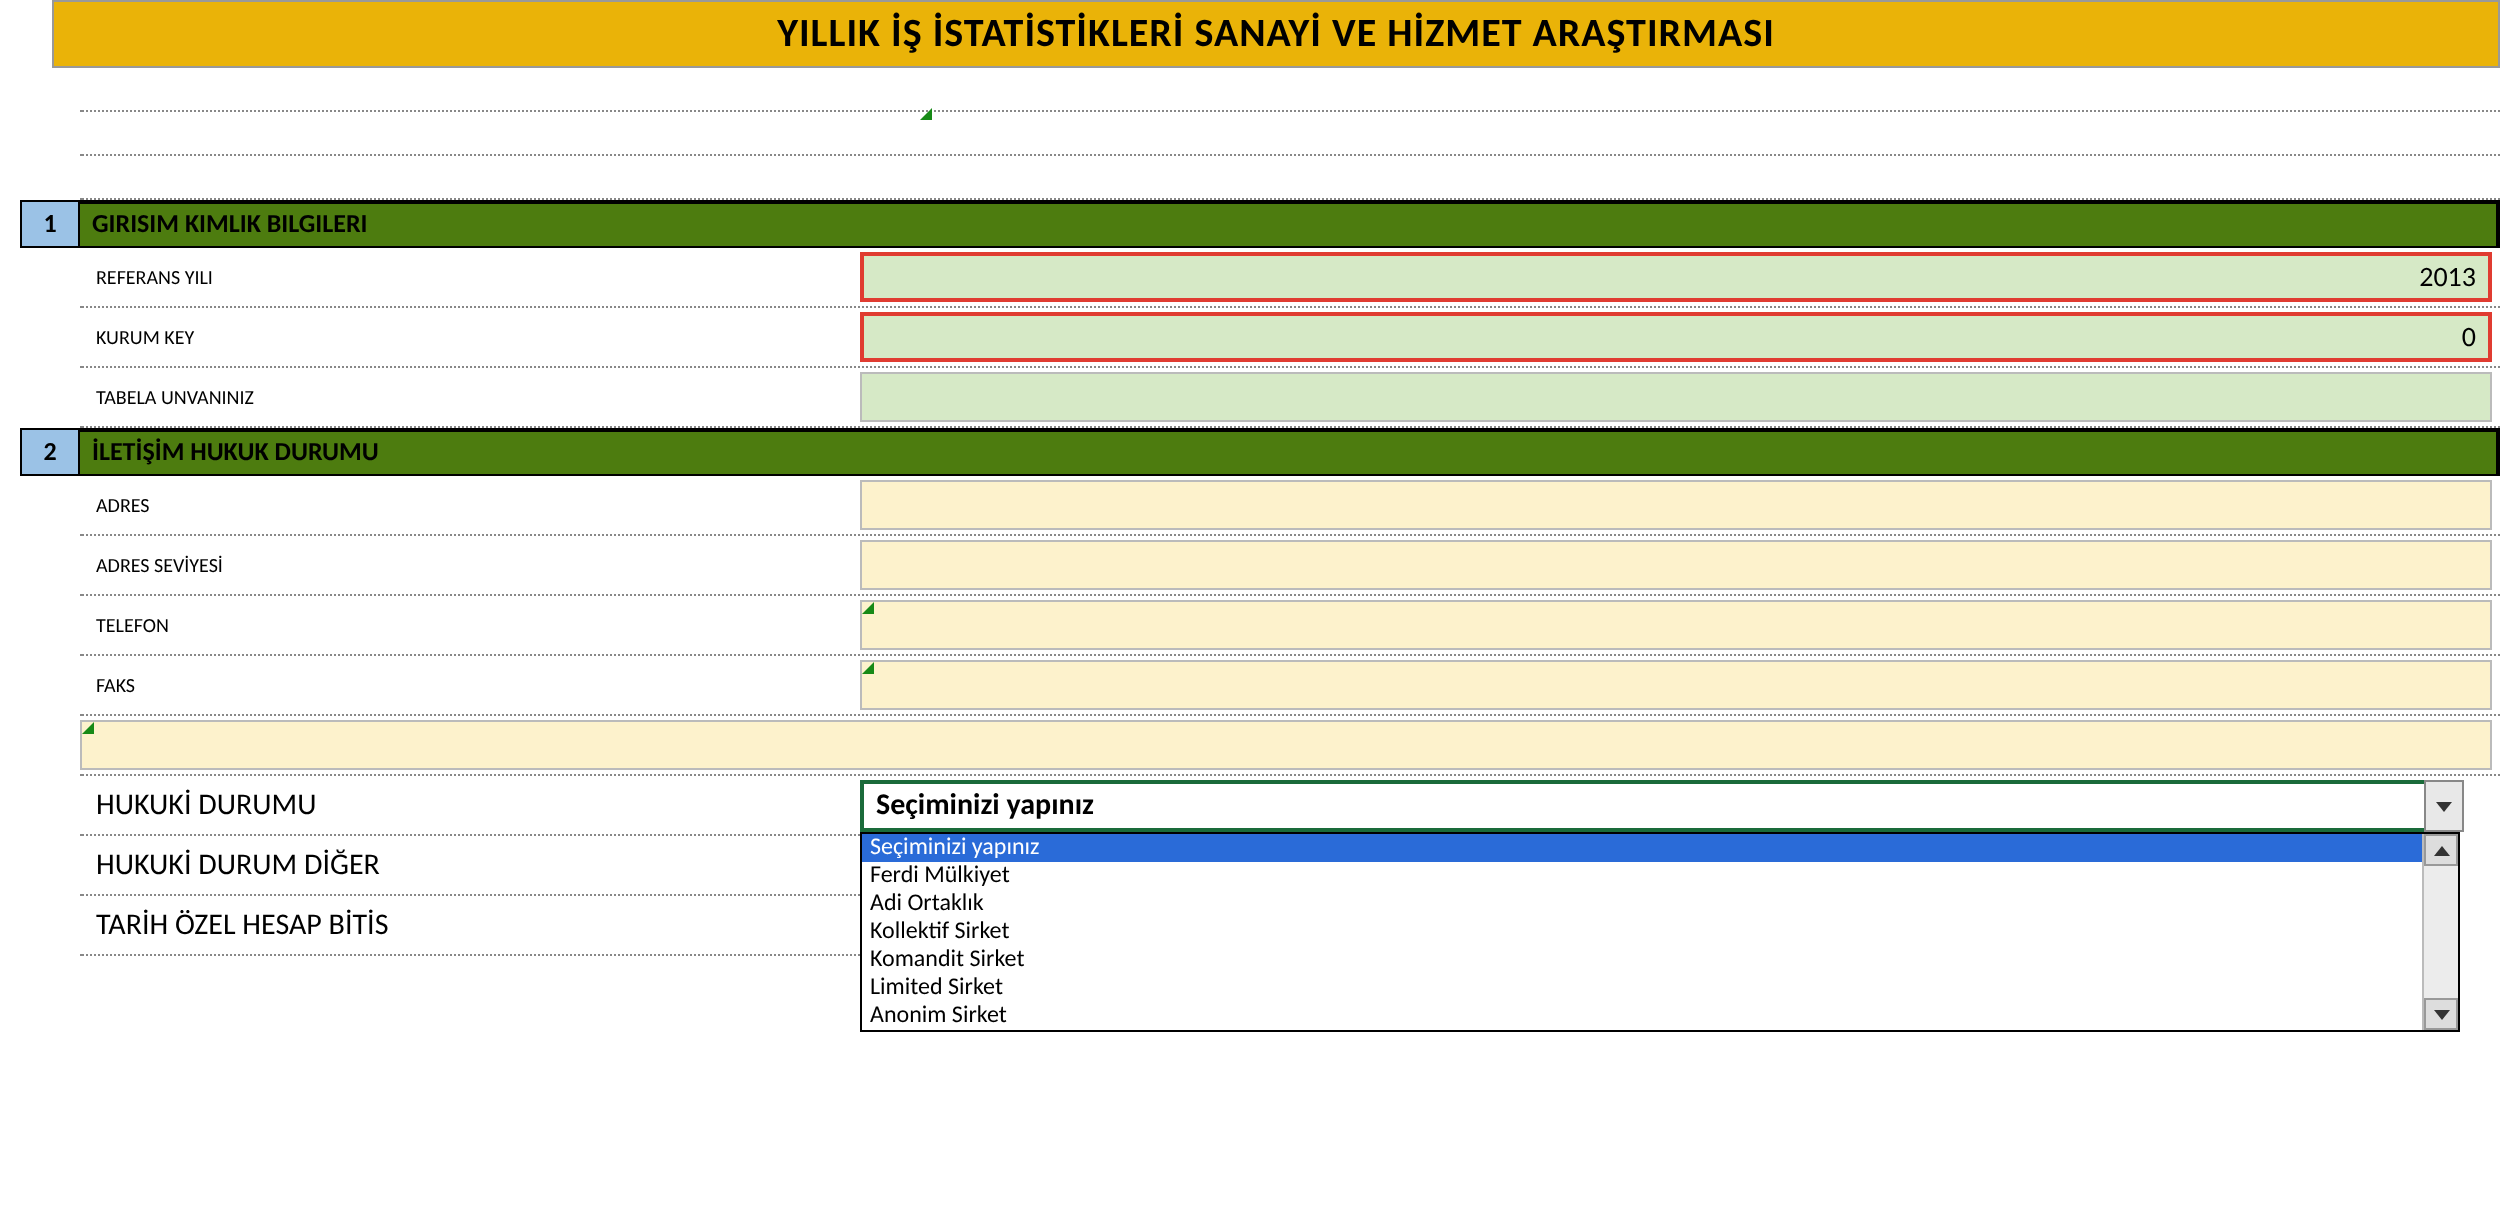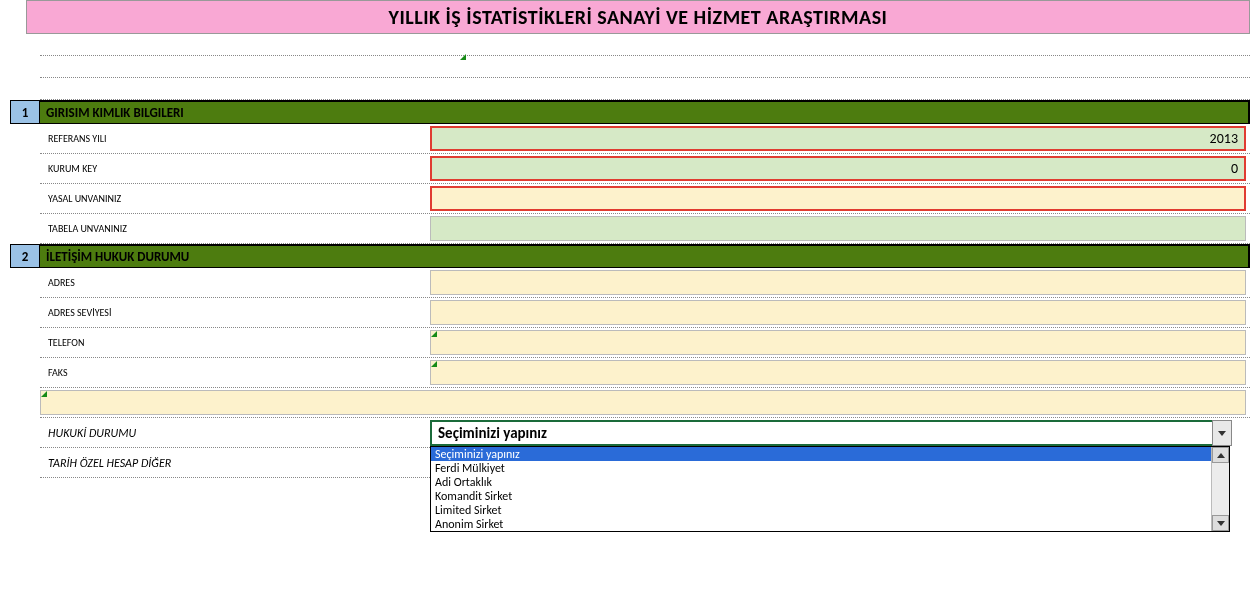--- a/index.html
+++ b/index.html
@@ -10,21 +10,21 @@
     background: #fff;
     color: #000;
     width: 1250px;
   }
   .sheet {
     padding: 0 0 0 10px;
   }
   .title-bar {
     margin-left: 16px;
     height: 34px;
-    background: #f9a8d4;
+    background: #eab308;
     display: flex;
     align-items: center;
     justify-content: center;
     font-weight: bold;
     font-size: 20px;
     letter-spacing: 0.5px;
     border: 1px solid #999;
   }
   .spacer-row {
     margin-left: 30px;
@@ -115,22 +115,21 @@
     width: 390px;
     display: flex;
     flex-direction: column;
   }
   .select-row .label-col .lbl {
     height: 30px;
     border-bottom: 1px dotted #888;
     padding-left: 8px;
     display: flex;
     align-items: center;
-    font-size: 12px;
-    font-style: italic;
+    font-size: 15px;
   }
   .select-box {
     flex: 1;
     margin-right: 20px;
     position: relative;
   }
   .select-current {
     height: 26px;
     border: 2px solid #1a6b3a;
     display: flex;
@@ -235,26 +234,20 @@
         <span>2013</span>
       </div>
   </div>
   <div class="form-row">
     <div class="label">KURUM KEY</div>
     <div class="input red-border green-right">
         <span>0</span>
       </div>
   </div>
   <div class="form-row">
-    <div class="label">YASAL UNVANINIZ</div>
-    <div class="input yellow red-border">
-        <span></span>
-      </div>
-  </div>
-  <div class="form-row">
     <div class="label">TABELA UNVANINIZ</div>
     <div class="input" style="justify-content:flex-start;">
         <span></span>
       </div>
   </div>
 
   <div class="section-header">
     <div class="sec-num">2</div>
     <div class="sec-title right-border-top">İLETİŞİM HUKUK DURUMU</div>
   </div>
@@ -281,32 +274,34 @@
   </div>
   <div class="form-row">
     <div class="input yellow">
         <div class="tick-in-cell"></div>
       </div>
   </div>
 
   <div class="select-row">
     <div class="label-col">
       <div class="lbl">HUKUKİ DURUMU</div>
-      <div class="lbl">TARİH ÖZEL HESAP DİĞER</div>
+      <div class="lbl">HUKUKİ DURUM DİĞER</div>
+      <div class="lbl">TARİH ÖZEL HESAP BİTİS</div>
     </div>
     <div class="select-box">
       <div class="select-current">
         <span>Seçiminizi yapınız</span>
       </div>
       <div class="dropdown-btn"></div>
       <div class="dropdown-list" id="dd-list">
 
         <div class="opt selected">Seçiminizi yapınız</div>
           <div class="opt">Ferdi Mülkiyet</div>
           <div class="opt">Adi Ortaklık</div>
+          <div class="opt">Kollektif Sirket</div>
           <div class="opt">Komandit Sirket</div>
           <div class="opt">Limited Sirket</div>
           <div class="opt">Anonim Sirket</div>
           <div class="dropdown-scroll">
           <div class="scroll-btn up"></div>
           <div class="scroll-btn down"></div>
         </div>
       </div>
     </div>
   </div>

